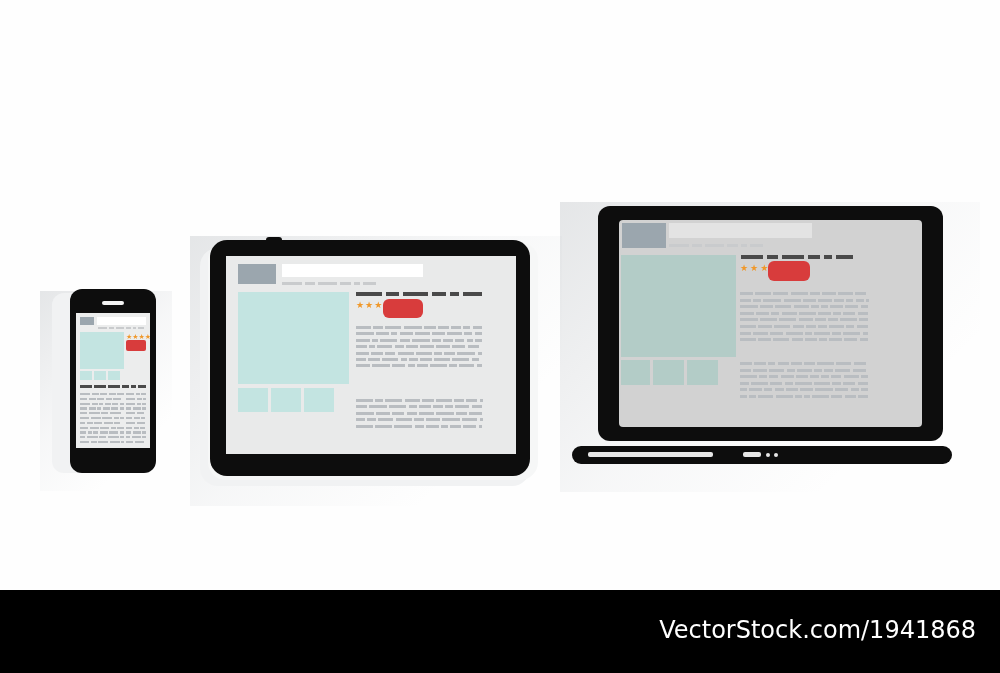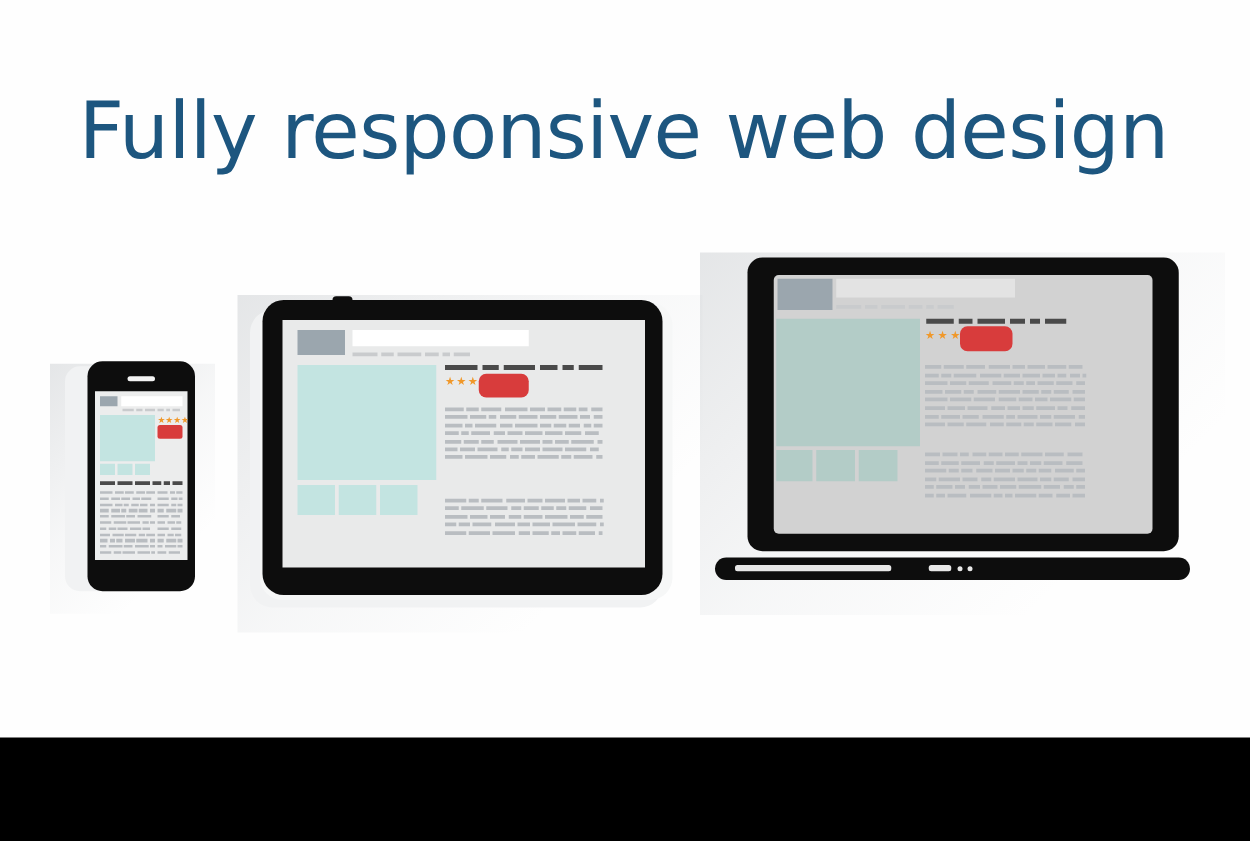--- a/index.html
+++ b/index.html
@@ -108,21 +108,20 @@
     position:absolute;right:24px;top:26px;
     font-size:24px;color:#ffffff;
     font-family:"DejaVu Sans", sans-serif;
   }
 </style>
 </head>
 <body>
 
 <div id="stage">
 
-  <div id="title">Fully responsive web design</div>
 
   <div class="device" id="phone">
     <div class="shadow"></div>
     <div class="ghost"></div>
     <div class="shell"></div>
     <div class="speaker"></div>
     <div class="screen">
 
       <div class="logo-block" style="left:4px;top:4px;width:14px;height:8px;"></div>
       <div class="searchbar" style="left:21px;top:4px;width:49px;height:8px;"></div>
@@ -551,13 +550,14 @@
     <div class="base"></div>
     <div class="basebar"></div>
     <div class="basedash"></div>
     <div class="basedot d1"></div>
     <div class="basedot d2"></div>
   </div>
 
 </div>
 
 <div id="footer">
+  <div id="vsurl">VectorStock.com/1941868</div>
 </div>
 
 </body></html>

